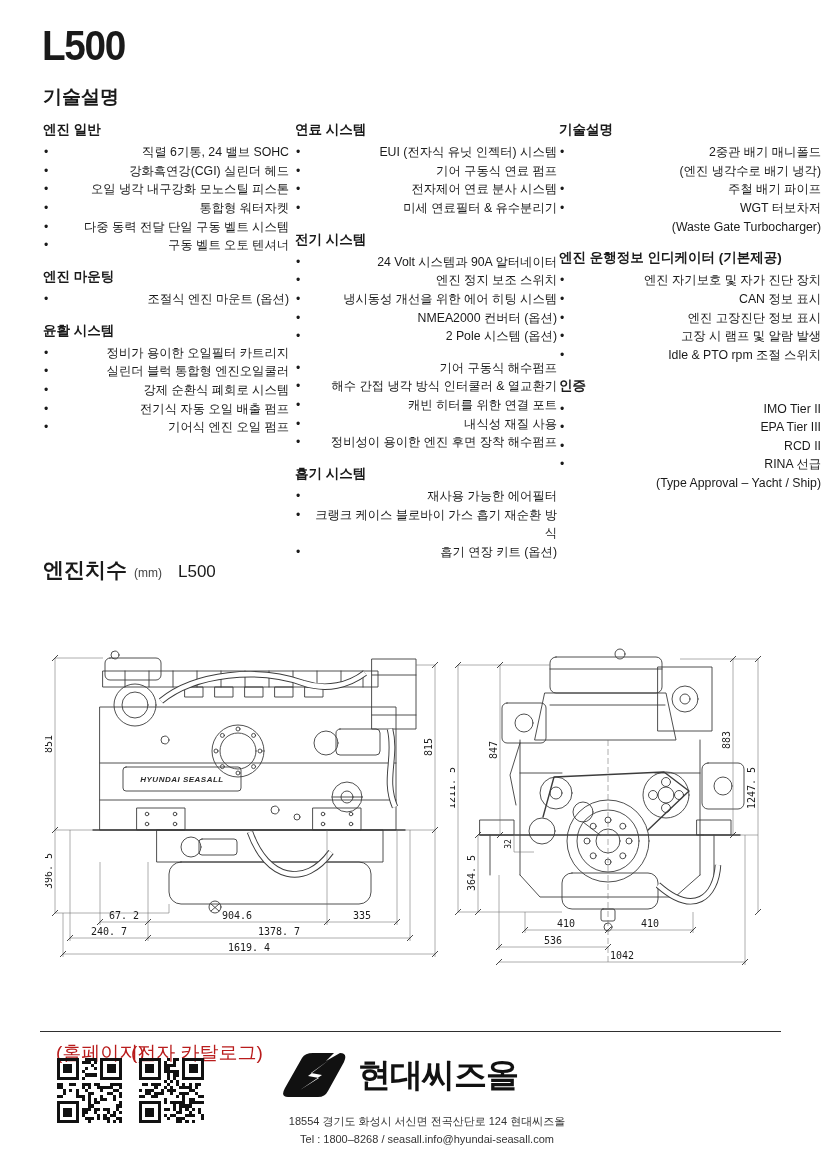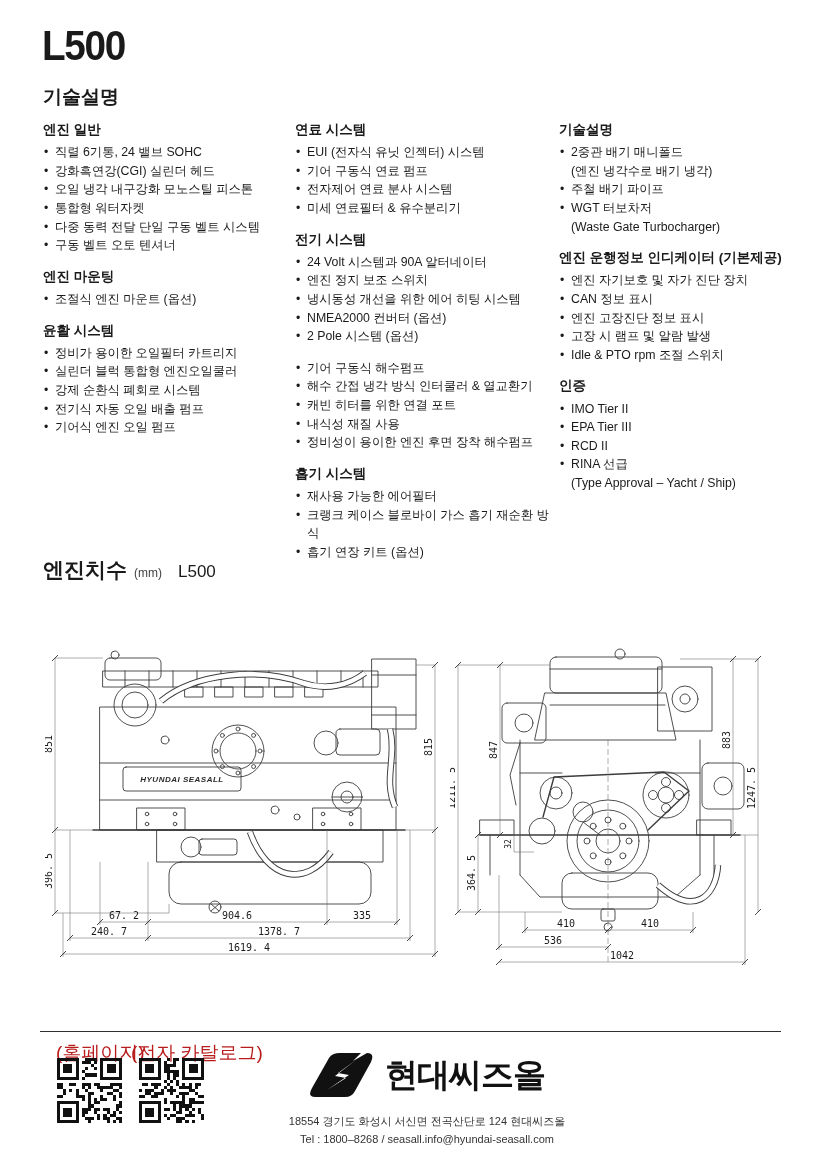--- a/index.html
+++ b/index.html
@@ -12,21 +12,21 @@
     letter-spacing:-1.5px;transform:scaleX(.9);transform-origin:left top;line-height:1;
   }
   .tech-title{position:absolute;left:43px;top:84px;font-size:19px;font-weight:700;}
   .spec-col{position:absolute;top:121px;}
   #col1{left:43px;width:246px;}
   #col2{left:295px;width:262px;}
   #col3{left:559px;width:262px;}
   .spec-section{margin-bottom:13px;}
   .spec-section h4{font-size:13.5px;font-weight:700;margin:0 0 4px 0;line-height:1.35;}
   .spec-items{list-style:none;margin:0;padding:0;}
-  .spec-items li{font-size:12.3px;line-height:18.6px;padding-left:12px;position:relative;}
+  .spec-items li{font-size:12.3px;line-height:18.6px;padding-left:12px;position:relative;text-align:right;}
   .spec-items li::before{content:"\2022";position:absolute;left:1px;top:0;}
   .spec-items .sub{display:block;}
   .dim-heading{position:absolute;left:43px;top:556px;display:flex;align-items:baseline;}
   .dim-heading .t1{font-size:21px;font-weight:700;}
   .dim-heading .t2{font-size:12px;color:#444;margin-left:7px;}
   .dim-heading .t3{font-size:17px;font-weight:400;margin-left:16px;}
   svg.drawing{position:absolute;}
   .ln{stroke:#3c3c3c;fill:none;stroke-width:.9;stroke-linecap:round;stroke-linejoin:round;}
   .ln2{stroke:#3c3c3c;fill:none;stroke-width:1.35;}
   .tube{stroke:#3c3c3c;fill:none;stroke-width:6.5;}
@@ -37,21 +37,21 @@
   .dimtxt.small{font-size:8px;}
   .platetxt{font-family:"Liberation Sans",sans-serif;font-size:8px;font-weight:700;font-style:italic;fill:#2a2a2a;letter-spacing:.5px;}
   .footer-line{position:absolute;left:40px;right:42px;top:1031px;border-top:1.5px solid #2f2f2f;}
   .qr-label{position:absolute;top:1040px;font-size:19px;color:#b91c1c;}
   #qr-label-1{left:56px;}
   #qr-label-2{left:131px;}
   .qr{position:absolute;top:1058px;width:65px;height:65px;}
   #qr1{left:57px;}
   #qr2{left:139px;}
   .brand-block{position:absolute;left:282px;top:1052px;width:290px;text-align:center;}
-  .brand-row{display:flex;align-items:center;justify-content:center;gap:10px;}
+  .brand-row{display:flex;align-items:center;justify-content:flex-start;gap:10px;}
   .brand-name{font-size:33px;font-weight:800;letter-spacing:-1px;color:#111;}
   .brand-address{font-size:11px;color:#333;margin-top:16px;}
   .brand-tel{font-size:11px;color:#333;margin-top:4px;}
 </style>
 </head>
 <body>
 
 <div class="model-title">L500</div>
 <div class="tech-title">기술설명</div>
 

